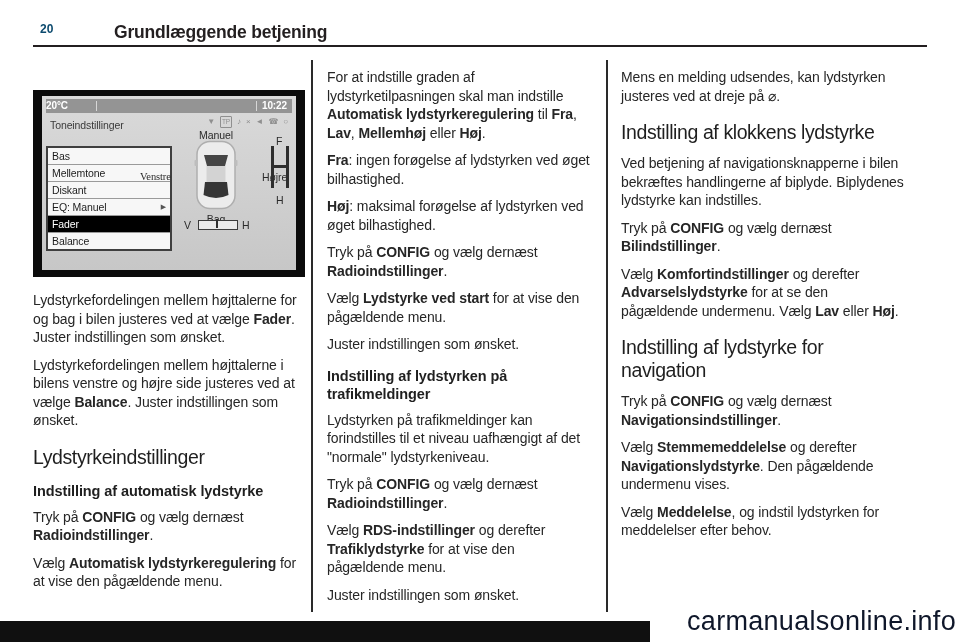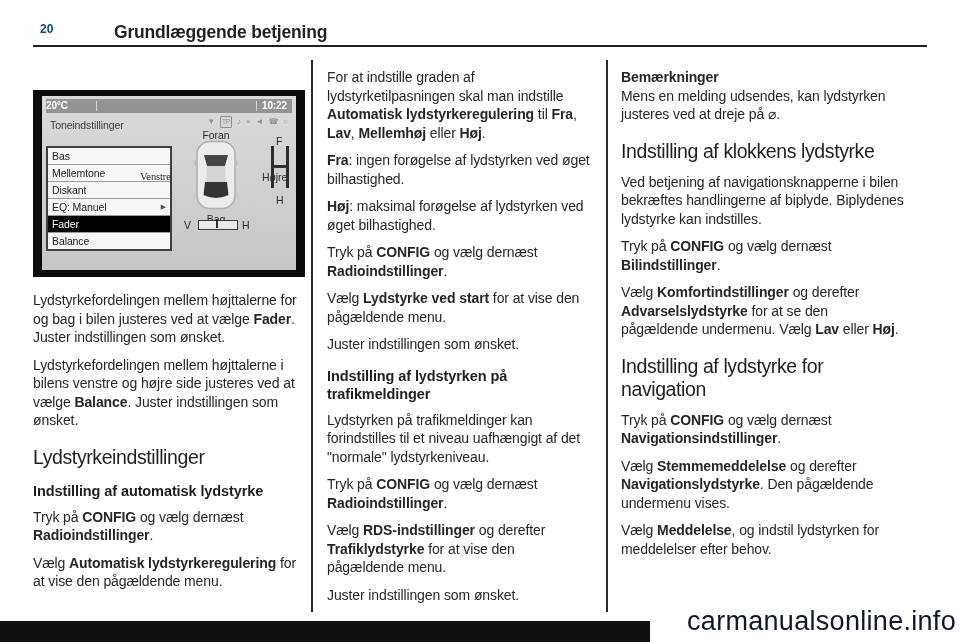--- a/index.html
+++ b/index.html
@@ -109,21 +109,21 @@
             <span>EQ: Manuel</span>
             <span class="menu-arrow">▶</span>
           </div>
         <div class="menu-row selected">
             <span>Fader</span>
           </div>
         <div class="menu-row">
             <span>Balance</span>
           </div>
       </div>
-      <div class="lbl lbl-foran">Foran</div>
+      <div class="lbl lbl-foran">Manuel</div>
       <div class="lbl lbl-venstre">Venstre</div>
       <div class="lbl lbl-hoejre">Højre</div>
       <div class="lbl lbl-bag">Bag</div>
       <svg class="car" width="44" height="70" viewBox="0 0 44 70">
         <rect x="3" y="1.5" width="38" height="67" rx="13" fill="#ececec" stroke="#aeaeae" stroke-width="1.5"></rect>
         <path d="M10 15 L34 15 L31 26 L13 26 Z" fill="#454545"></path>
         <rect x="12.5" y="26" width="19" height="16" fill="#d3d3d3"></rect>
         <path d="M11 42 L33 42 L34.5 55 Q22 61 9.5 55 Z" fill="#353535"></path>
         <rect x="0.5" y="20" width="3" height="6" rx="1" fill="#bdbdbd"></rect>
         <rect x="40.5" y="20" width="3" height="6" rx="1" fill="#bdbdbd"></rect>
@@ -153,21 +153,20 @@
   <p>Vælg <b>Lydstyrke ved start</b> for at vise den pågældende menu.</p>
   <p>Juster indstillingen som ønsket.</p>
   <div class="h-small">Indstilling af lydstyrken på trafikmeldinger</div>
   <p>Lydstyrken på trafikmeldinger kan forindstilles til et niveau uafhængigt af det "normale" lydstyrkeniveau.</p>
   <p>Tryk på <b>CONFIG</b> og vælg dernæst <b>Radioindstillinger</b>.</p>
   <p>Vælg <b>RDS-indstillinger</b> og derefter <b>Trafiklydstyrke</b> for at vise den pågældende menu.</p>
   <p>Juster indstillingen som ønsket.</p>
 </div>
 
 <div class="col col-3">
-  <div class="note-label">Bemærkninger</div>
   <p>Mens en melding udsendes, kan lydstyrken justeres ved at dreje på ⌀.</p>
   <div class="h-large">Indstilling af klokkens lydstyrke</div>
   <p>Ved betjening af navigationsknapperne i bilen bekræftes handlingerne af biplyde. Biplydenes lydstyrke kan indstilles.</p>
   <p>Tryk på <b>CONFIG</b> og vælg dernæst <b>Bilindstillinger</b>.</p>
   <p>Vælg <b>Komfortindstillinger</b> og derefter <b>Advarselslydstyrke</b> for at se den pågældende undermenu. Vælg <b>Lav</b> eller <b>Høj</b>.</p>
   <div class="h-large">Indstilling af lydstyrke for navigation</div>
   <p>Tryk på <b>CONFIG</b> og vælg dernæst <b>Navigationsindstillinger</b>.</p>
   <p>Vælg <b>Stemmemeddelelse</b> og derefter <b>Navigationslydstyrke</b>. Den pågældende undermenu vises.</p>
   <p>Vælg <b>Meddelelse</b>, og indstil lydstyrken for meddelelser efter behov.</p>
 </div>

